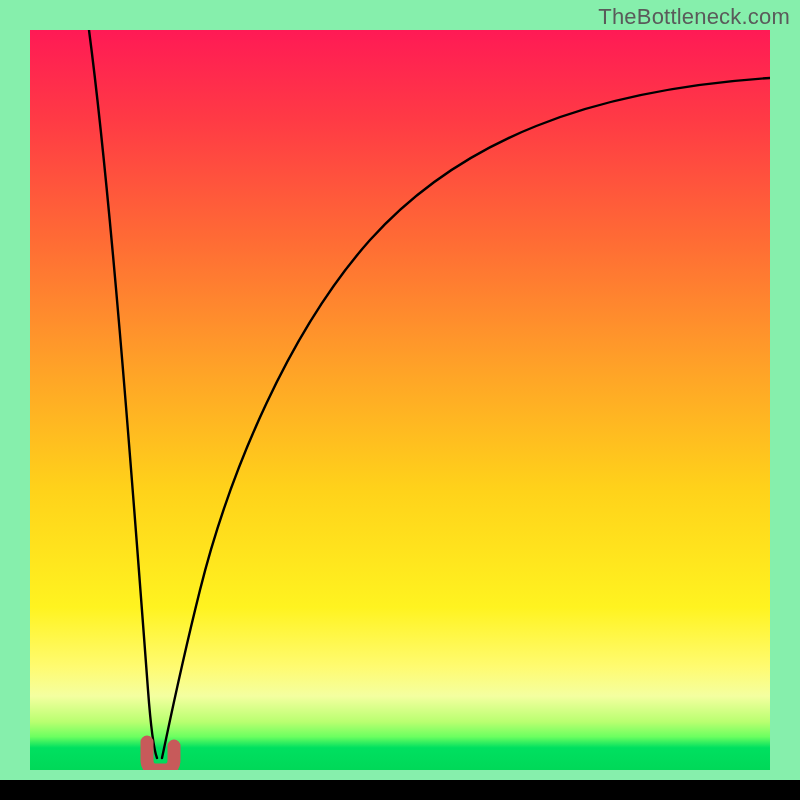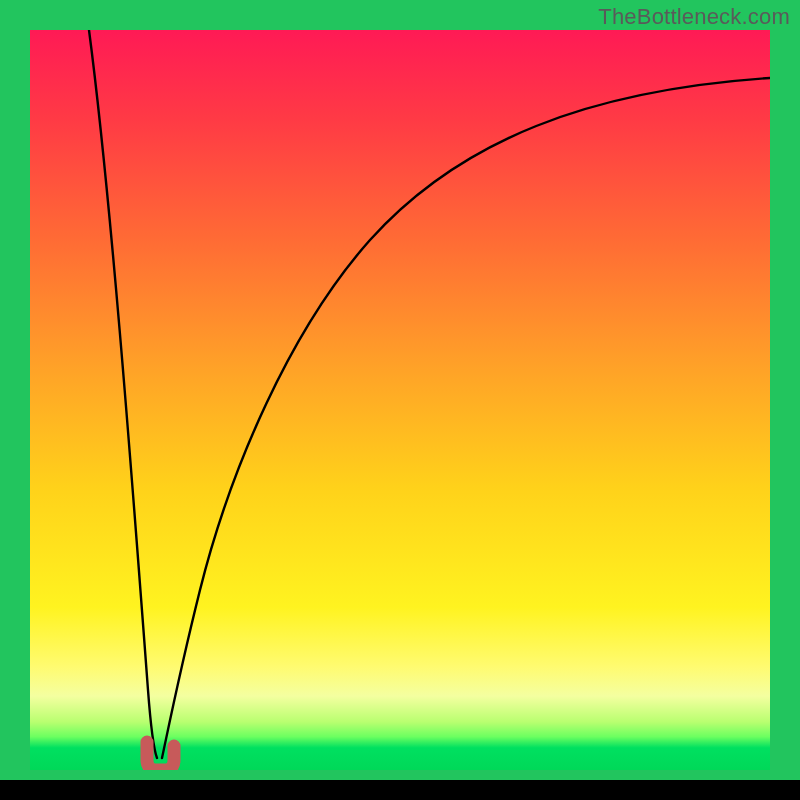--- a/index.html
+++ b/index.html
@@ -10,21 +10,21 @@
     overflow: hidden;
     background: #000;
     font-family: Arial, Helvetica, sans-serif;
   }
   .frame {
     position: absolute;
     top: 0;
     left: 0;
     width: 800px;
     height: 780px;
-    background: #22c55e;
+    background: #86efac;
   }
   .plot-area {
     position: absolute;
     top: 30px;
     left: 30px;
     width: 740px;
     height: 740px;
     overflow: hidden;
   }
   .gradient {

